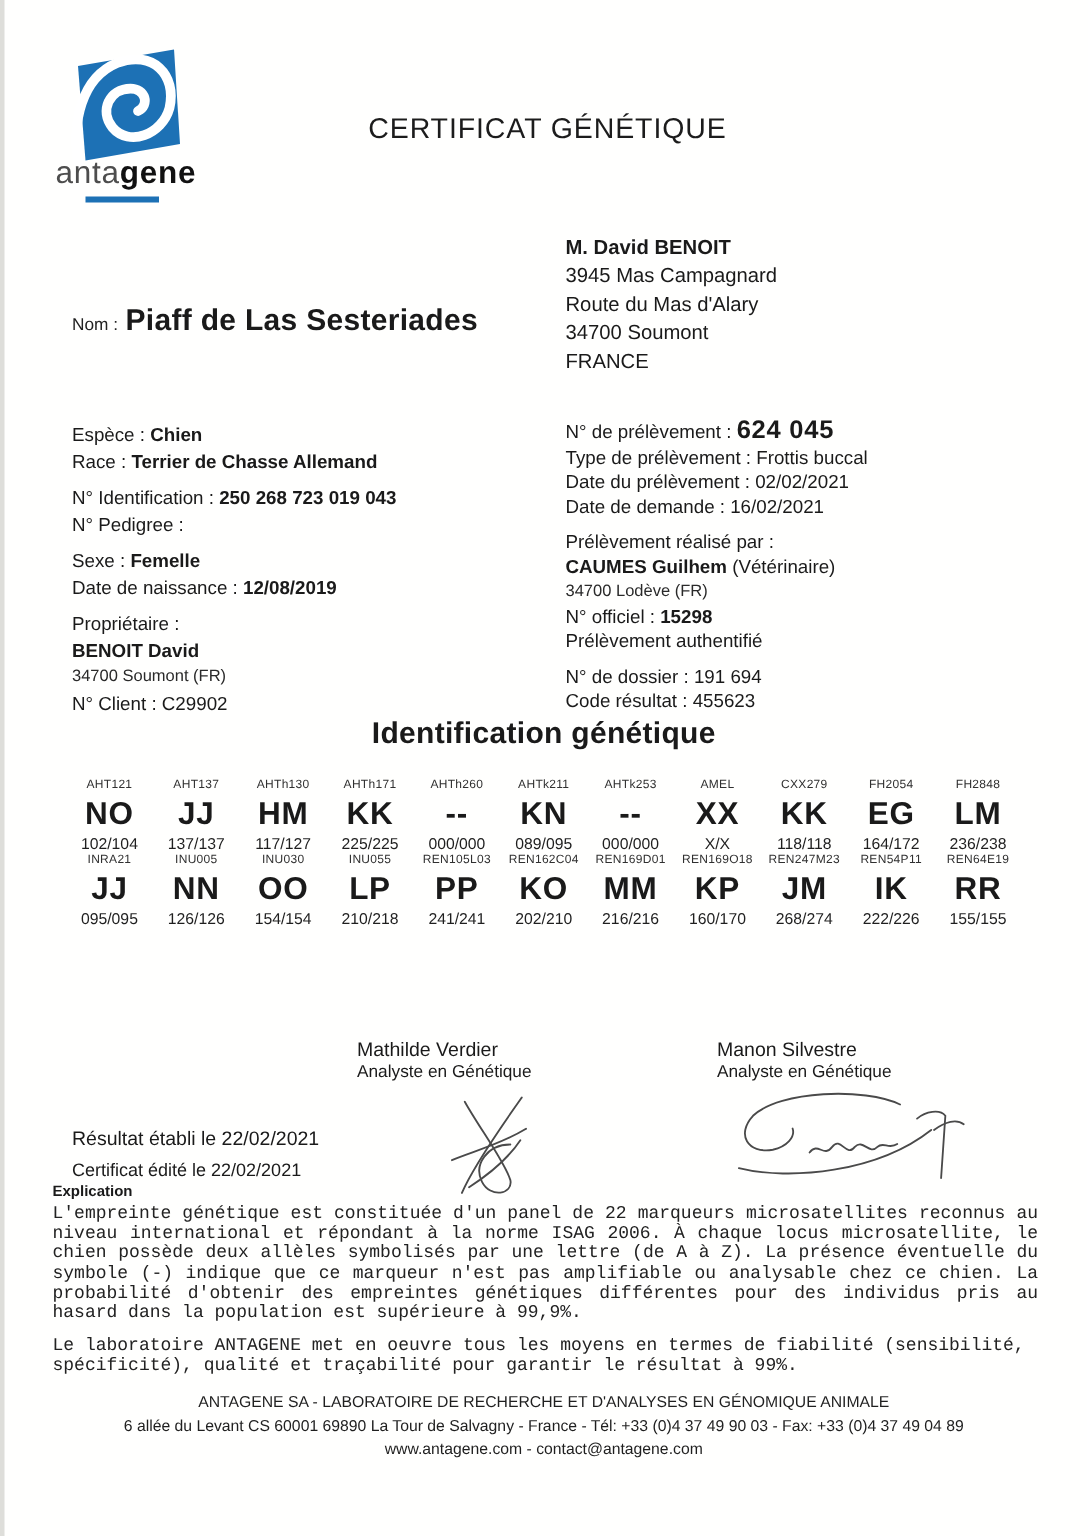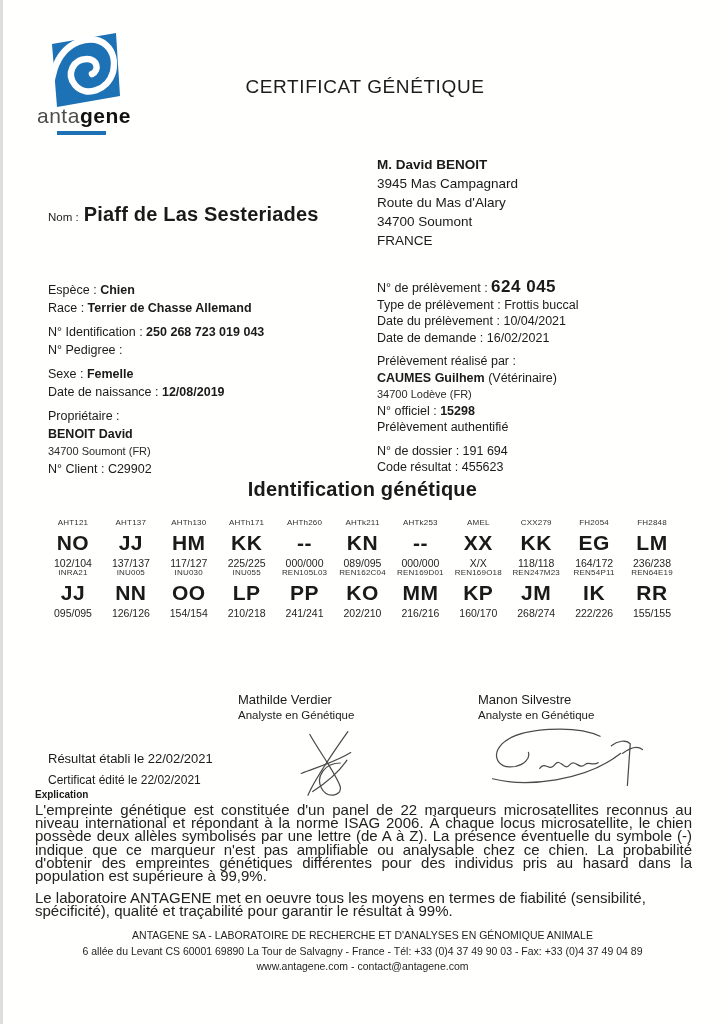--- a/index.html
+++ b/index.html
@@ -57,21 +57,21 @@
   .sigblock { position:absolute; text-align:left; }
   .sig1 { left:238px; top:692px; width:175px; }
   .sig2 { left:478px; top:692px; width:180px; }
   .signame { font-size:13px; margin-bottom:2px; }
   .sigrole { font-size:11.5px; }
   .sigimg { display:block; margin:4px auto 0; }
 
   
   .explication { position:absolute; left:35px; top:789px; width:657px; }
   .exp-title { font-size:10px; font-weight:700; margin-bottom:3px; }
-  .exp-p { font-size:15px; line-height:13.2px; text-align:justify; color:#222; }
+  .exp-p { font-size:12px; line-height:13.2px; text-align:justify; color:#222;font-family:Liberation Mono, monospace; }
   .exp-p2 { margin-top:9px; text-align:left; }
 
   
   .footer { position:absolute; left:0; width:725px; top:928px; text-align:center;
     font-size:10.5px; line-height:15.5px; color:#1f1f1f; }
 </style>
 </head>
 <body>
 
 <div class="page">
@@ -113,21 +113,21 @@
     <div class="gap"></div>
     <div class="line">Propriétaire :</div>
     <div class="line"><b>BENOIT David</b></div>
     <div class="line small">34700 Soumont (FR)</div>
     <div class="line">N° Client : C29902</div>
   </div>
 
   <div class="right-col">
     <div class="line"><span>N° de prélèvement : </span><span class="big-num">624 045</span></div>
     <div class="line">Type de prélèvement : Frottis buccal</div>
-    <div class="line">Date du prélèvement : 10/04/2021</div>
+    <div class="line">Date du prélèvement : 02/02/2021</div>
     <div class="line">Date de demande : 16/02/2021</div>
     <div class="gap"></div>
     <div class="line">Prélèvement réalisé par :</div>
     <div class="line"><b>CAUMES Guilhem</b><span> (Vétérinaire)</span></div>
     <div class="line small">34700 Lodève (FR)</div>
     <div class="line"><span>N° officiel : </span><b>15298</b></div>
     <div class="line">Prélèvement authentifié</div>
     <div class="gap"></div>
     <div class="line">N° de dossier : 191 694</div>
     <div class="line">Code résultat : 455623</div>

